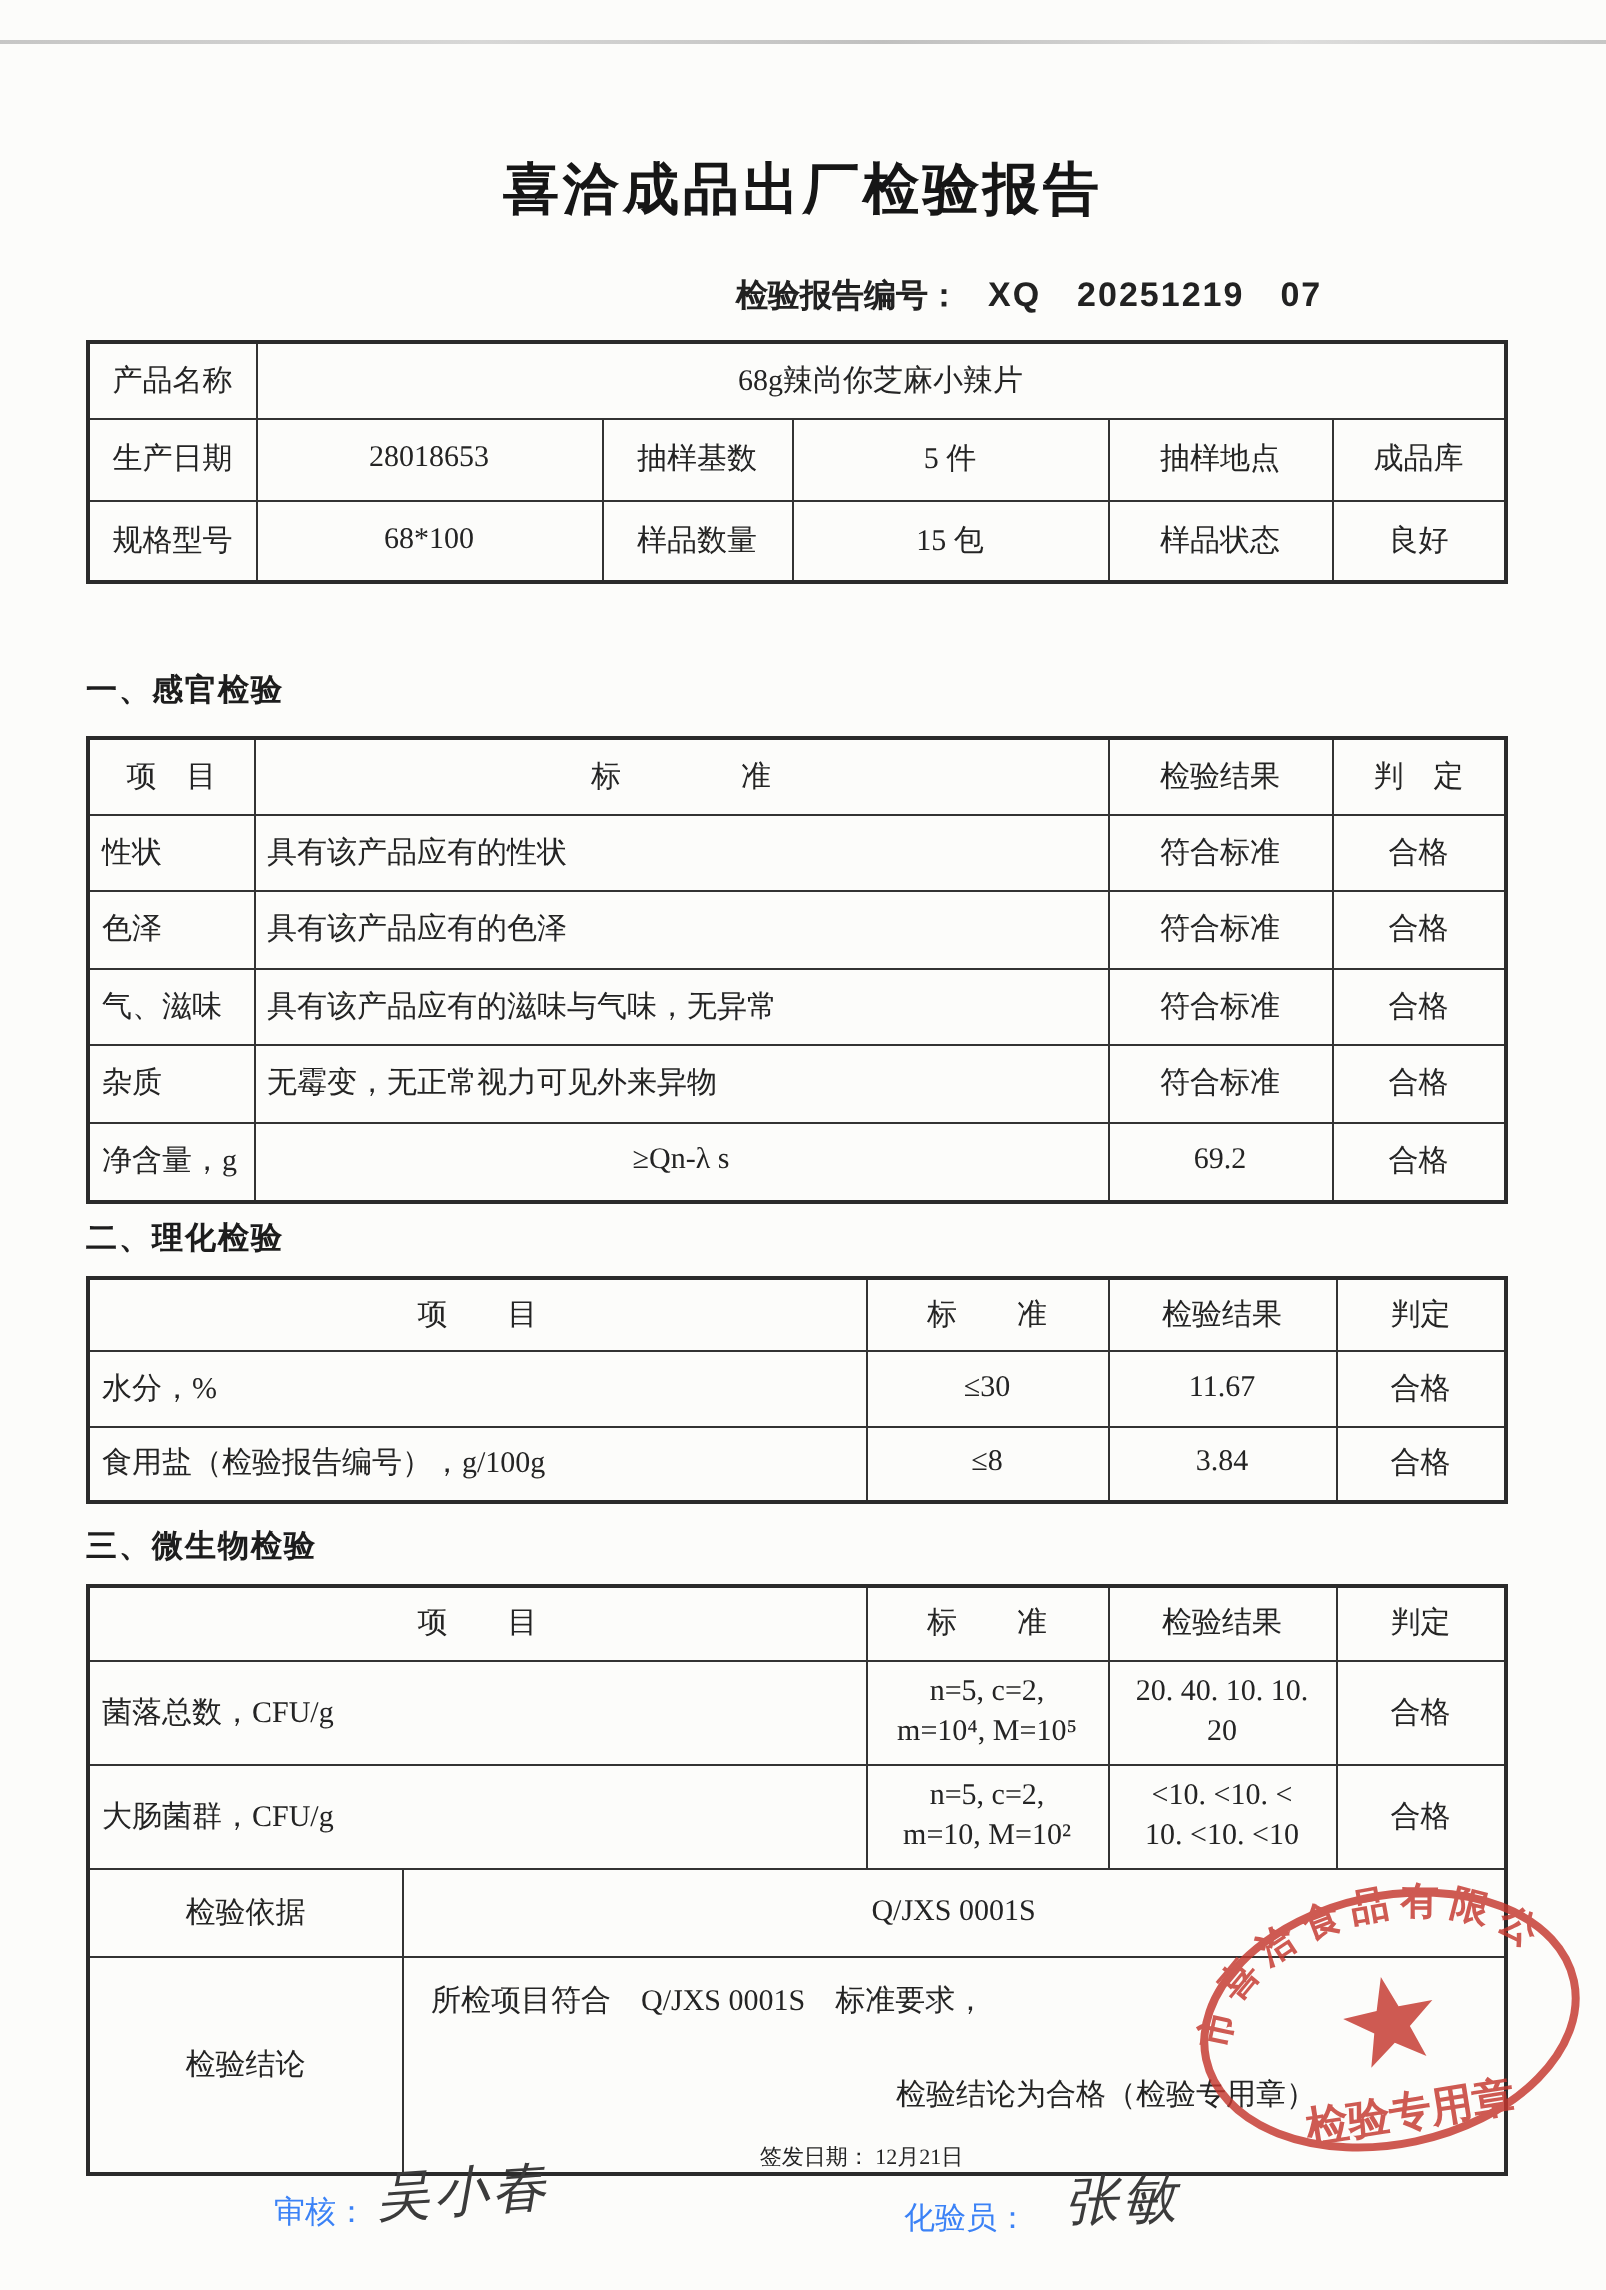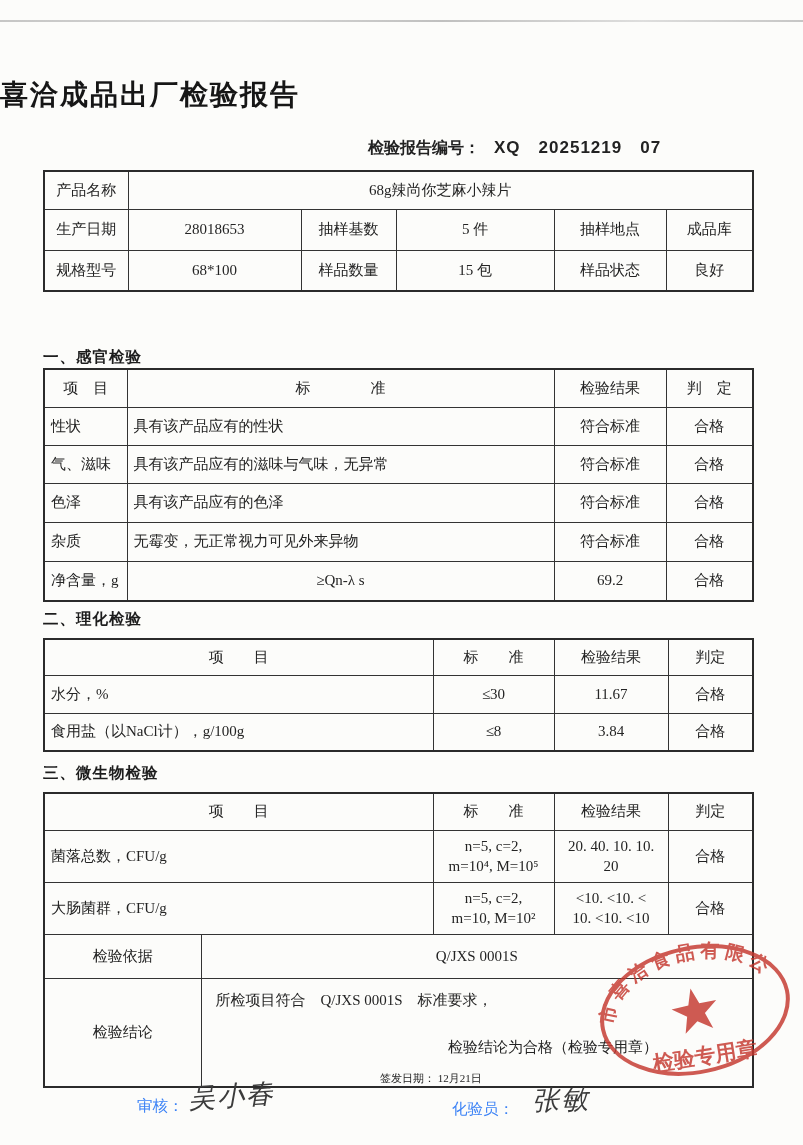--- a/index.html
+++ b/index.html
@@ -7,21 +7,21 @@
     width:803px;height:1145px;position:relative;
     background:#fcfcfa;color:#262626;
     font-family:"Liberation Serif","DejaVu Serif",serif;
     overflow:hidden;
   }
   .scan-line{position:absolute;top:20px;left:0;width:803px;height:2px;
     background:linear-gradient(90deg,#9a9a9a 0%,#b9b9b9 30%,#8f8f8f 55%,#c5c5c5 80%,#9a9a9a 100%);
     opacity:.55;}
   .title{
     position:absolute;top:76px;left:0;width:803px;margin:0;
-    text-align:left;font-size:28px;font-weight:bold;letter-spacing:2px;
+    text-align:center;font-size:28px;font-weight:bold;letter-spacing:2px;
     font-family:"Liberation Sans","DejaVu Sans",sans-serif;color:#161616;
   }
   .report-no{
     position:absolute;top:136px;left:368px;
     font-family:"Liberation Sans","DejaVu Sans",sans-serif;
     font-size:16px;font-weight:600;color:#222;
   }
   .report-no .rn-value{font-size:17px;letter-spacing:1px;margin-left:14px;font-weight:600;}
   .sec-heading{
     position:absolute;left:43px;margin:0;
@@ -87,50 +87,50 @@
     <td class="c">规格型号</td>
     <td class="c">68*100</td>
     <td class="c">样品数量</td>
     <td class="c">15 包</td>
     <td class="c">样品状态</td>
     <td class="c">良好</td>
   </tr>
 </tbody>
   </table>
 
-<h2 class="sec-heading" style="top:335px;margin-top:12px;">一、感官检验</h2>
+<h2 class="sec-heading" style="top:335px;">一、感官检验</h2>
 <table class="t" style="top:368px;width:709px;">
   <colgroup>
       <col style="width:83px">
       <col style="width:427px">
       <col style="width:112px">
       <col style="width:87px">
     </colgroup>
   <tbody>
       <tr style="height:38px">
     <td class="c">项　目</td>
     <td class="c">标　　　　准</td>
     <td class="c">检验结果</td>
     <td class="c">判　定</td>
   </tr>
   <tr style="height:38px">
     <td class="l">性状</td>
     <td class="l">具有该产品应有的性状</td>
     <td class="c">符合标准</td>
     <td class="c">合格</td>
   </tr>
-  <tr style="height:38px">
-    <td class="l">气、滋味</td>
-    <td class="l">具有该产品应有的滋味与气味，无异常</td>
-    <td class="c">符合标准</td>
-    <td class="c">合格</td>
-  </tr>
   <tr style="height:39px">
     <td class="l">色泽</td>
     <td class="l">具有该产品应有的色泽</td>
+    <td class="c">符合标准</td>
+    <td class="c">合格</td>
+  </tr>
+  <tr style="height:38px">
+    <td class="l">气、滋味</td>
+    <td class="l">具有该产品应有的滋味与气味，无异常</td>
     <td class="c">符合标准</td>
     <td class="c">合格</td>
   </tr>
   <tr style="height:39px">
     <td class="l">杂质</td>
     <td class="l">无霉变，无正常视力可见外来异物</td>
     <td class="c">符合标准</td>
     <td class="c">合格</td>
   </tr>
   <tr style="height:40px">
@@ -157,21 +157,21 @@
     <td class="c">检验结果</td>
     <td class="c">判定</td>
   </tr>
   <tr style="height:38px">
     <td class="l">水分，%</td>
     <td class="c">≤30</td>
     <td class="c">11.67</td>
     <td class="c">合格</td>
   </tr>
   <tr style="height:38px">
-    <td class="l">食用盐（以NaCl计），g/100g</td>
+    <td class="l">食用盐（检验报告编号），g/100g</td>
     <td class="c">≤8</td>
     <td class="c">3.84</td>
     <td class="c">合格</td>
   </tr>
 </tbody>
   </table>
 
 <h2 class="sec-heading" style="top:763px;">三、微生物检验</h2>
 <table class="t" style="top:792px;width:709px;">
   <colgroup>

